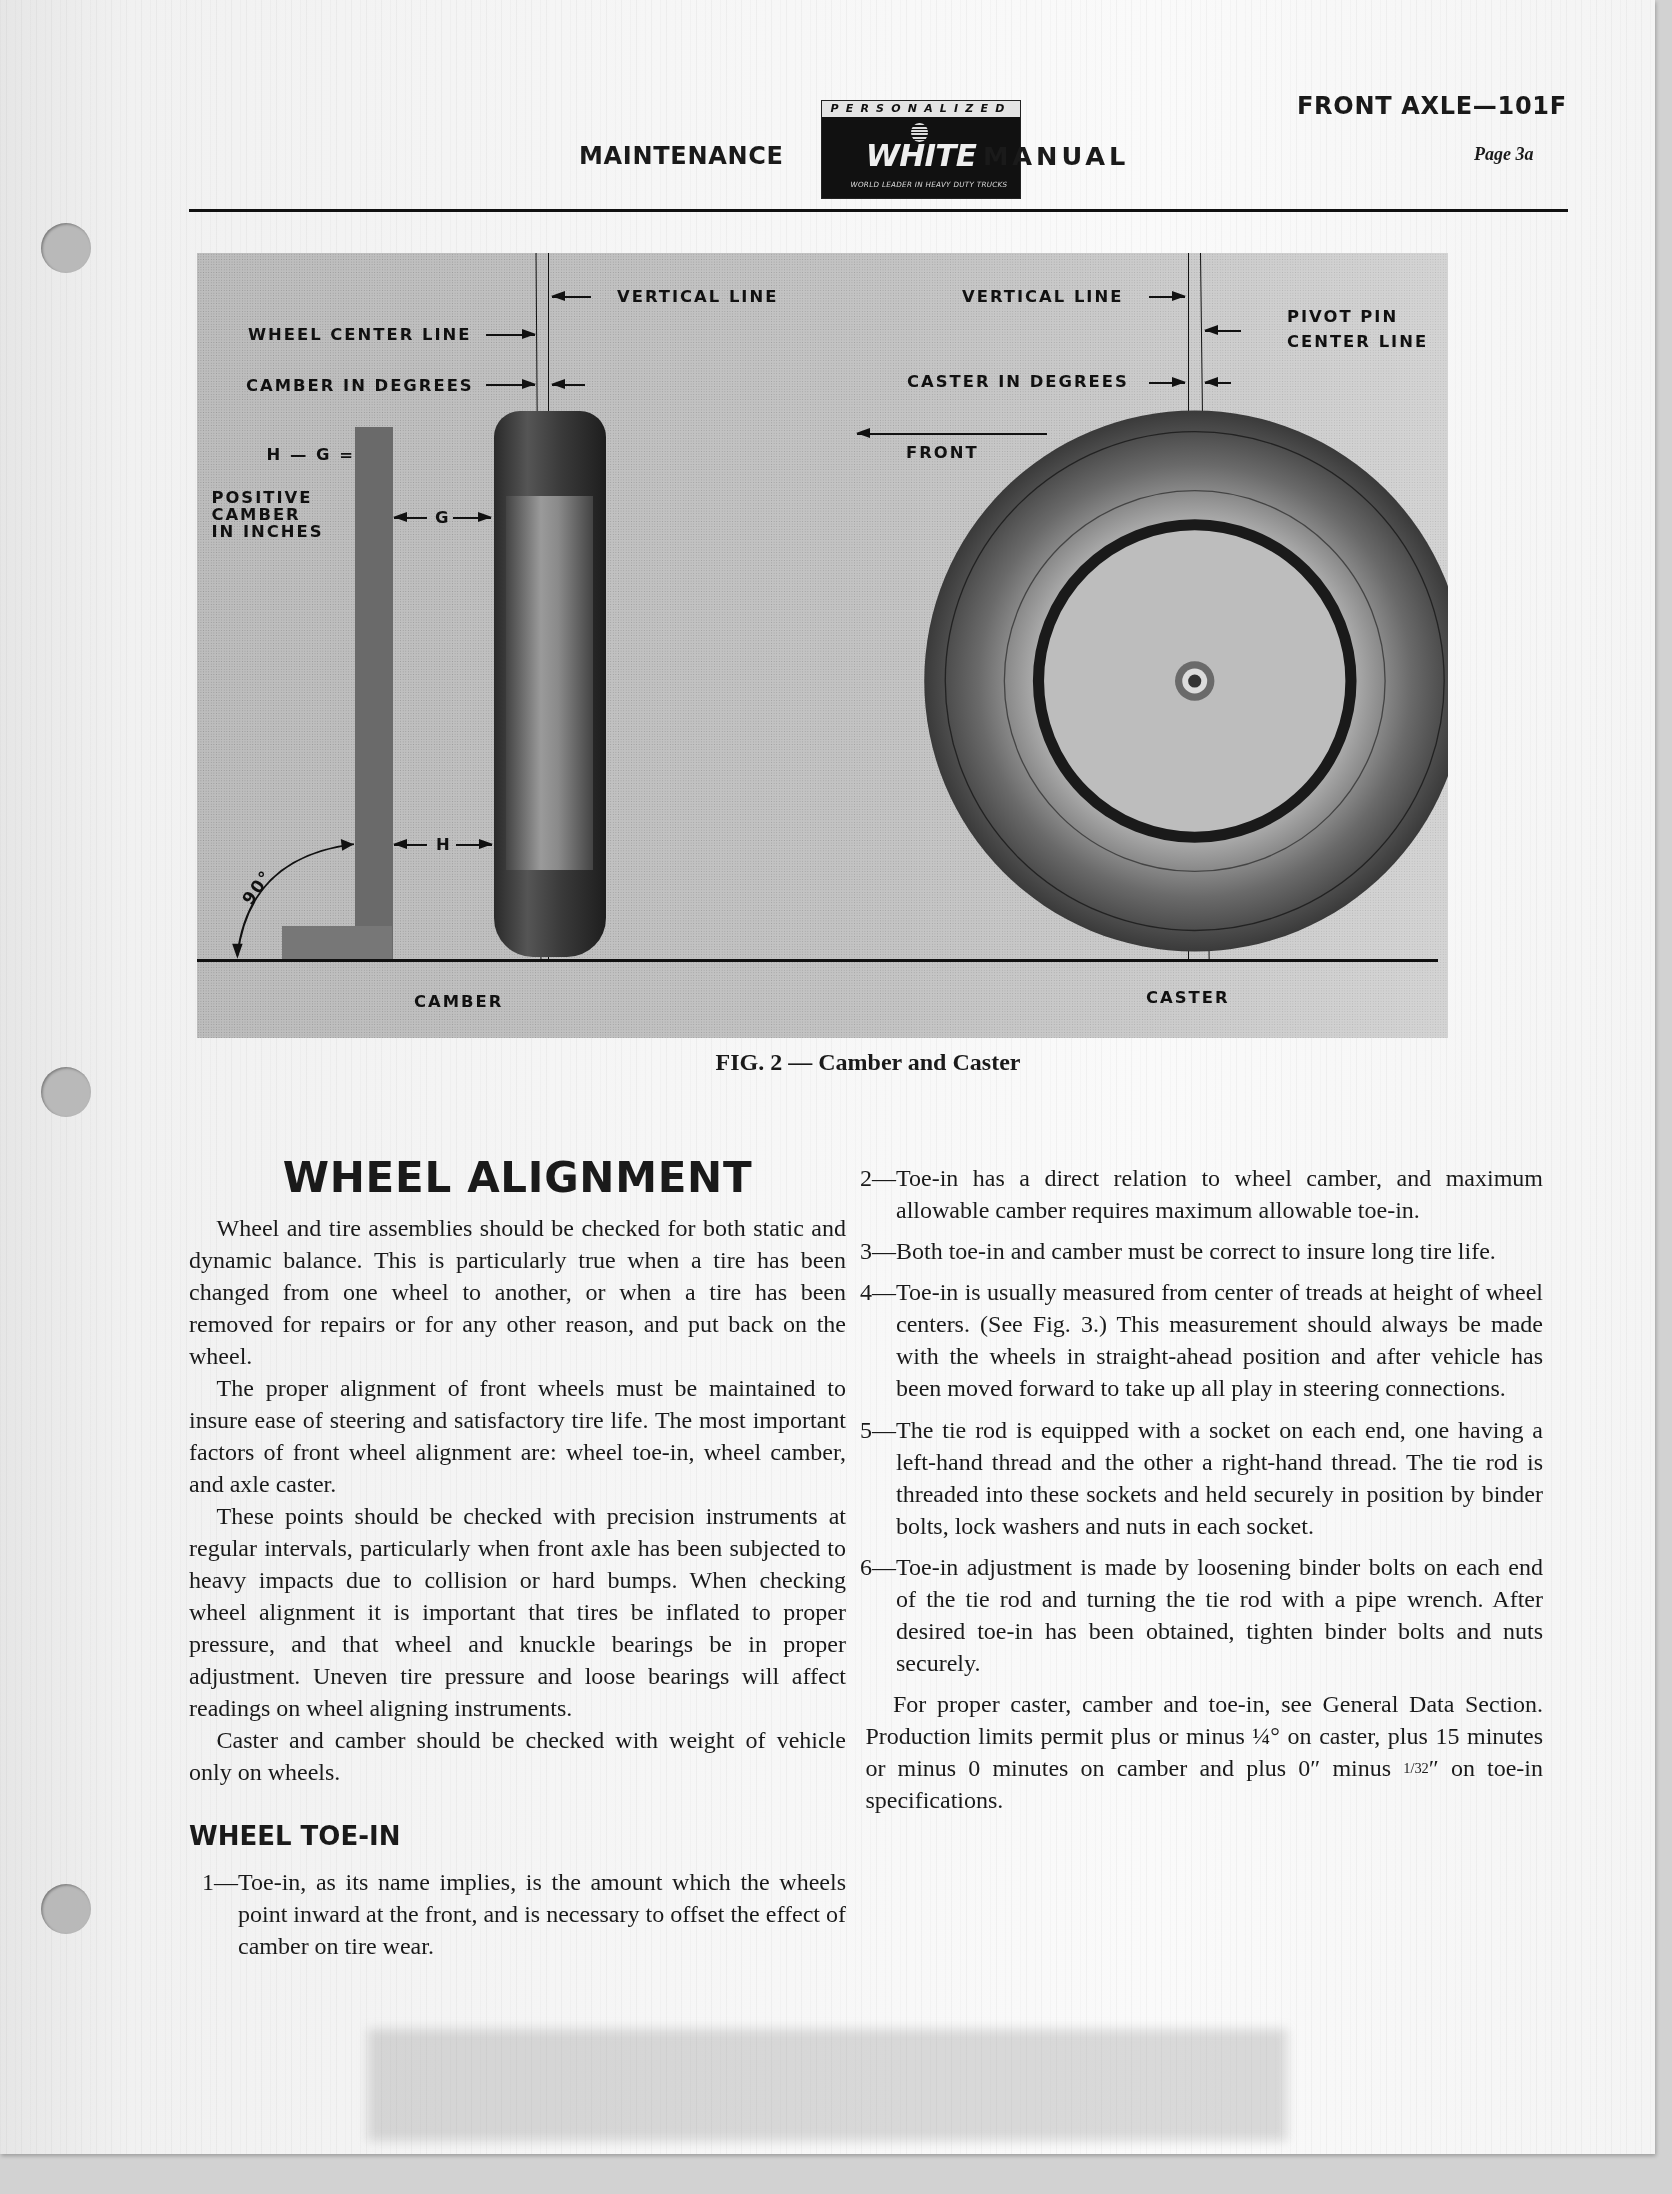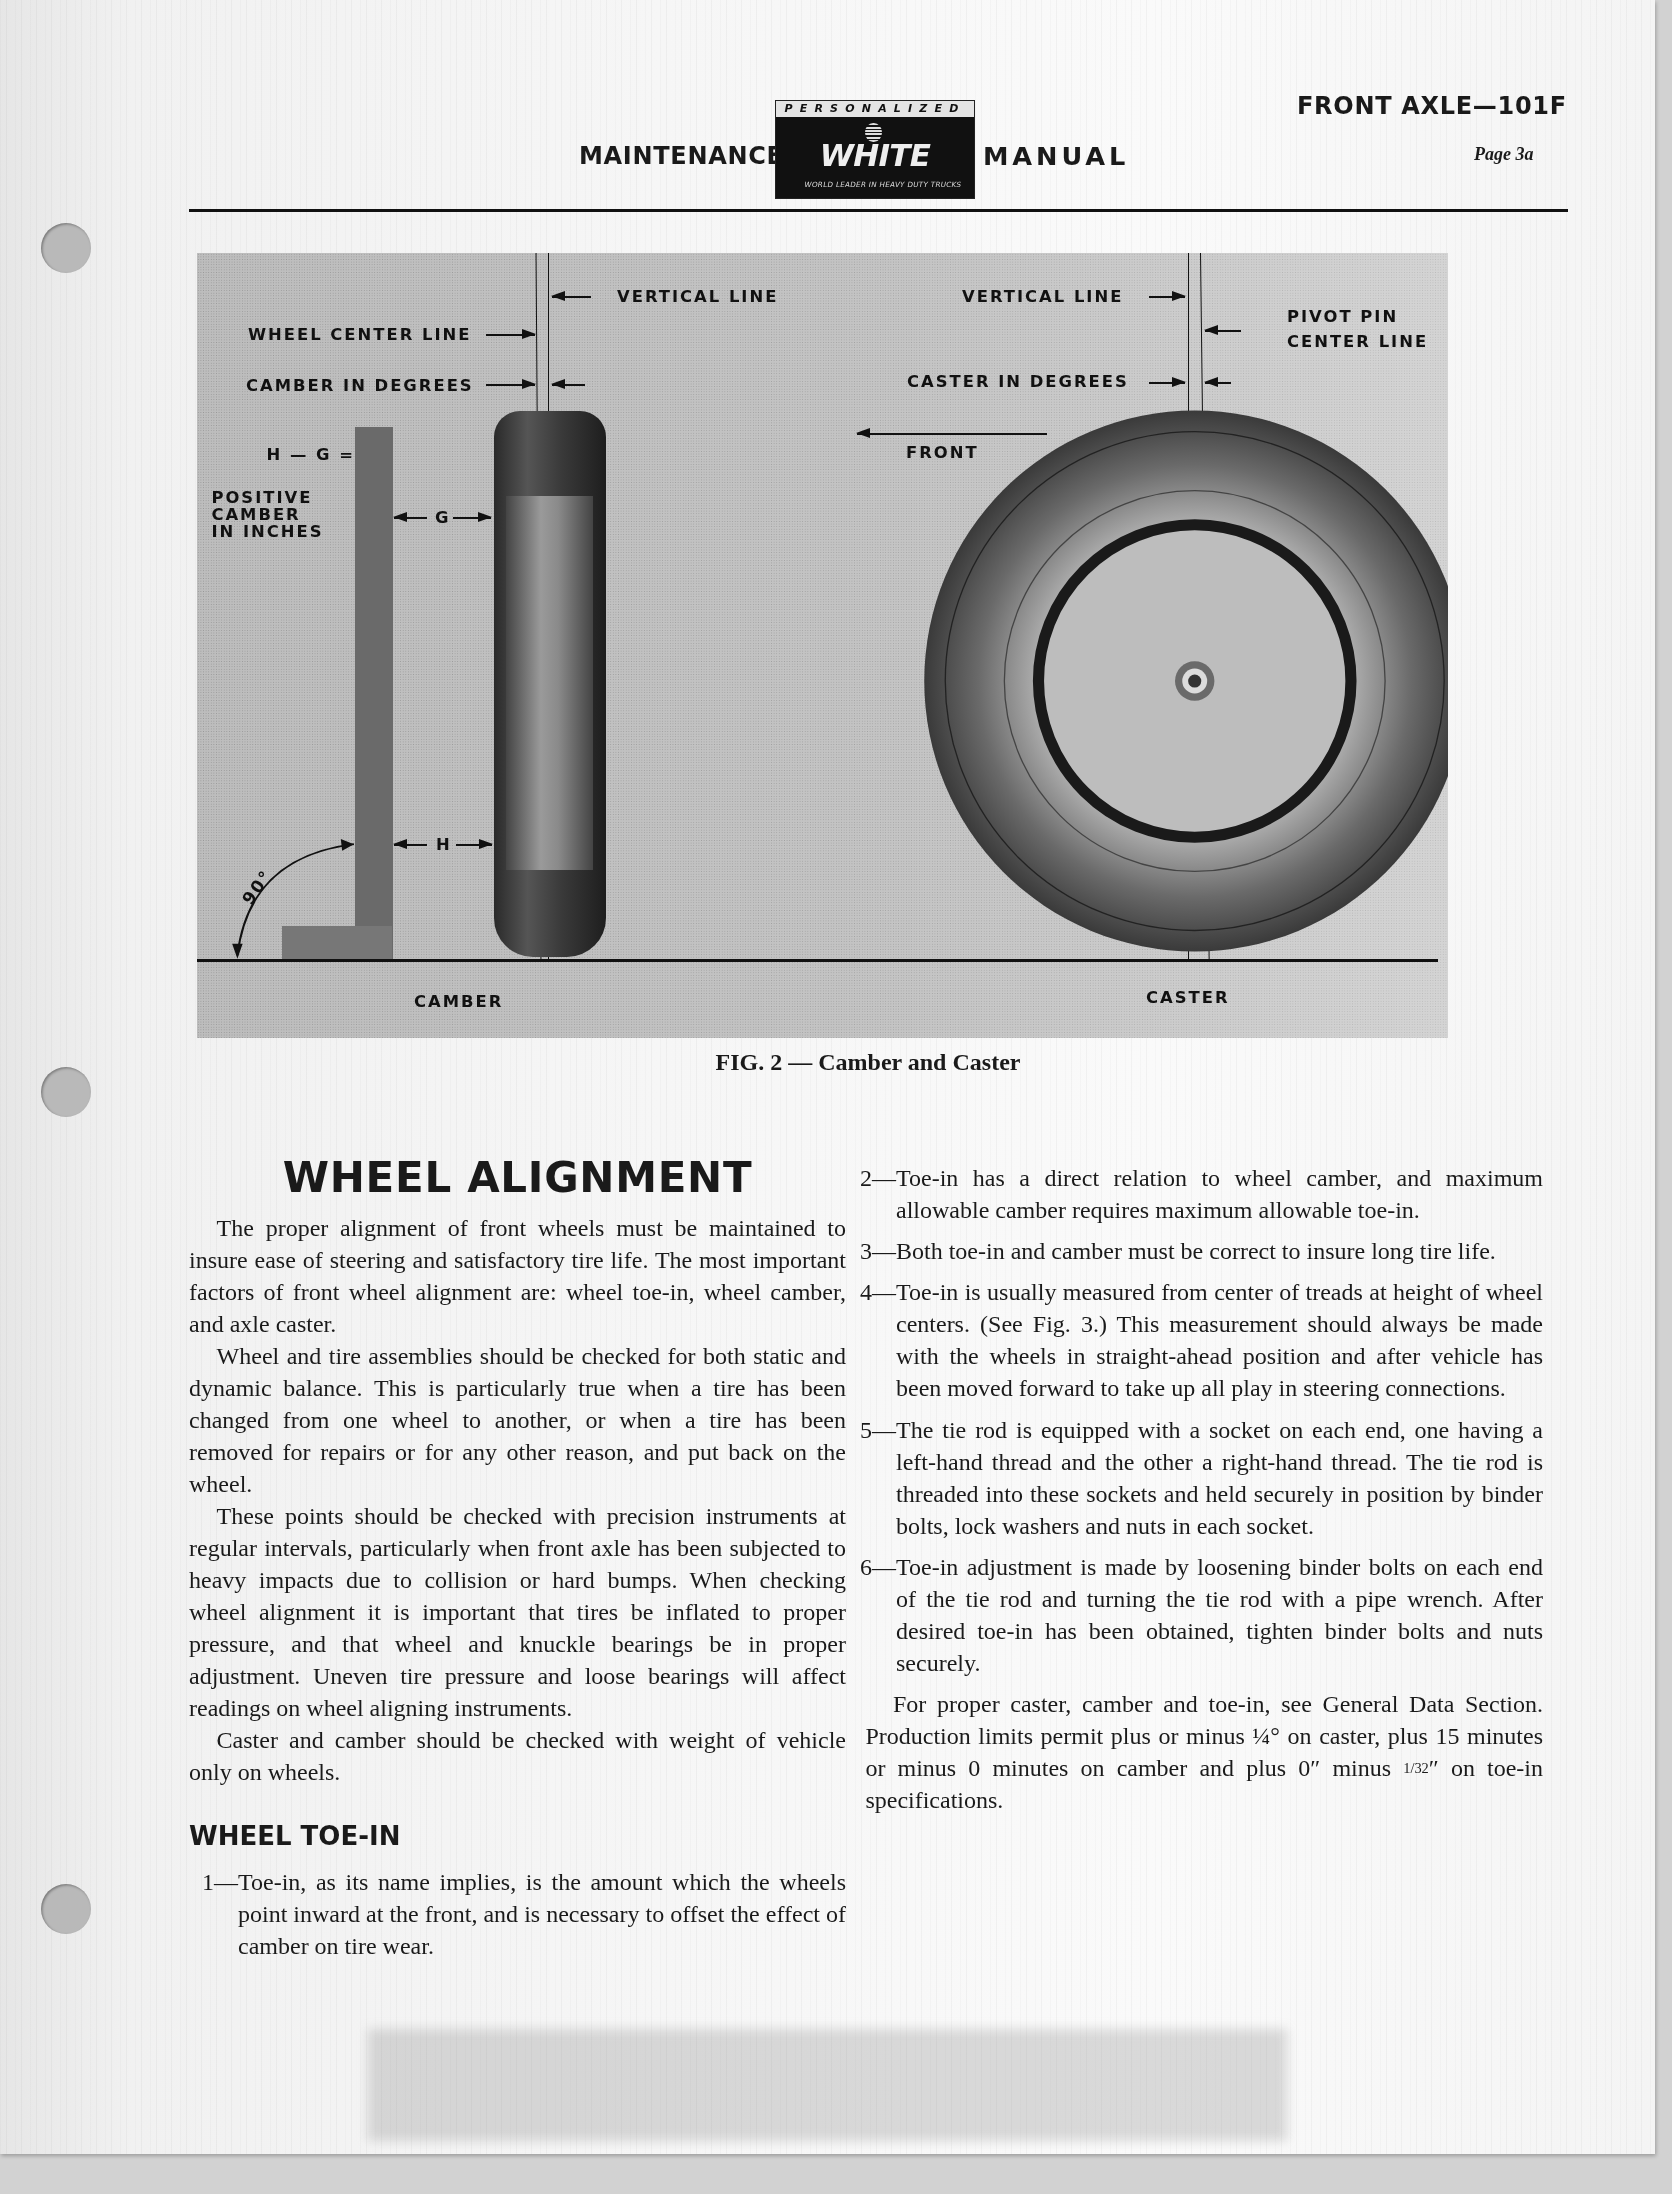--- a/index.html
+++ b/index.html
@@ -1,21 +1,21 @@
 <!DOCTYPE html>
 <html style="font-size:10.5px"><head>
 <meta charset="utf-8">
 <style>
   html,body{margin:0;padding:0;}
   body{width:1672px;height:2194px;background:#d2d2d2;position:relative;overflow:hidden;font-family:"Liberation Serif",serif;color:#1a1a1a;}
   .page{position:absolute;left:0;top:0;width:1655px;height:2154px;background:linear-gradient(90deg,#e6e6e6 0%,#f1f1f1 8%,#f6f6f6 40%,#fafafa 70%,#f4f4f4 100%);box-shadow:1.3px 2px 3.9px rgba(0,0,0,.25);}
   .stripes{position:absolute;inset:0;background:repeating-linear-gradient(90deg,rgba(0,0,0,0.02) 0 1.3px,transparent 1.3px 5.9px,rgba(0,0,0,0.035) 5.9px 6.6px,transparent 6.6px 15px);pointer-events:none;}
   .hole{position:absolute;left:41px;width:50px;height:50px;border-radius:50%;background:#b9b9b9;box-shadow:inset 1.3px 1.3px 2.6px rgba(0,0,0,.35);}
   .hdr-word{position:absolute;font-family:"DejaVu Sans",sans-serif;font-weight:bold;letter-spacing:0.7px;}
-  .logo{position:absolute;left:775px;top:100px;width:198px;height:97px;background:#111;border:1.3px solid #222;}
+  .logo{position:absolute;left:821px;top:100px;width:198px;height:97px;background:#111;border:1.3px solid #222;}
   .logo .top{height:16.4px;background:#e4e4e4;border-bottom:1.3px solid #111;font-family:"DejaVu Sans",sans-serif;font-style:italic;font-weight:bold;font-size:11px;letter-spacing:7.2px;text-align:center;line-height:16.4px;color:#111;}
   .logo .brand{color:#eee;font-family:"DejaVu Sans",sans-serif;font-style:italic;font-weight:bold;font-size:31px;text-align:center;margin-top:19.7px;letter-spacing:-0.7px;line-height:35px;}
   .logo .tag{color:#ddd;font-family:"DejaVu Sans",sans-serif;font-style:italic;font-size:7.2px;text-align:center;margin-top:6.6px;letter-spacing:0.3px;padding-left:16px;}
   .globe{position:absolute;left:89px;top:21.7px;width:17px;height:19.7px;border-radius:50%;background:repeating-linear-gradient(0deg,#ddd 0 2px,#111 2px 3.3px);}
   .rule{position:absolute;left:189px;top:209px;width:1379px;height:2.6px;background:#111;}
   .fig{position:absolute;left:197px;top:253px;width:1251px;height:785px;background:#bdbdbd;overflow:hidden;}
   .fig .dots{position:absolute;inset:0;background-image:radial-gradient(#777 0.6px,transparent 0.7px);background-size:2.6px 2.6px;opacity:.55;}
   .fig .shade{position:absolute;inset:0;background:linear-gradient(90deg,rgba(255,255,255,0) 0%,rgba(255,255,255,.1) 55%,rgba(255,255,255,.35) 100%);}
   .lbl{position:absolute;font-family:"DejaVu Sans",sans-serif;font-weight:bold;font-size:16.4px;letter-spacing:2px;color:#111;white-space:nowrap;}
   .vline{position:absolute;width:1.3px;background:#111;}
@@ -132,22 +132,22 @@
     </svg>
     <div class="lbl" style="left:949px;top:735px;">CASTER</div>
 
     <div class="ground"></div>
   </div>
 
   <div class="caption">FIG. 2 — Camber and Caster</div>
 
   <div class="col" style="left:189px;top:1162px;width:657px;">
     <div class="h1" style="margin-bottom:18.4px;">WHEEL ALIGNMENT</div>
+    <p class="indent">Wheel and tire assemblies should be checked for both static and dynamic balance. This is particularly true when a tire has been changed from one wheel to another, or when a tire has been removed for repairs or for any other reason, and put back on the wheel.</p>
     <p class="indent">The proper alignment of front wheels must be maintained to insure ease of steering and satisfactory tire life. The most important factors of front wheel alignment are: wheel toe-in, wheel camber, and axle caster.</p>
-    <p class="indent">Wheel and tire assemblies should be checked for both static and dynamic balance. This is particularly true when a tire has been changed from one wheel to another, or when a tire has been removed for repairs or for any other reason, and put back on the wheel.</p>
     <p class="indent">These points should be checked with precision instruments at regular intervals, particularly when front axle has been subjected to heavy impacts due to collision or hard bumps. When checking wheel alignment it is important that tires be inflated to proper pressure, and that wheel and knuckle bearings be in proper adjustment. Uneven tire pressure and loose bearings will affect readings on wheel aligning instruments.</p>
     <p class="indent">Caster and camber should be checked with weight of vehicle only on wheels.</p>
     <div class="h2" style="margin-top:31.5px;margin-bottom:14.4px;">WHEEL TOE-IN</div>
     <div class="item">
       <span class="n">1—</span>
       <span class="t">Toe-in, as its name implies, is the amount which the wheels point inward at the front, and is necessary to offset the effect of camber on tire wear.</span>
     </div>
   </div>
 
   <div class="col" style="left:847px;top:1162px;width:696px;">

